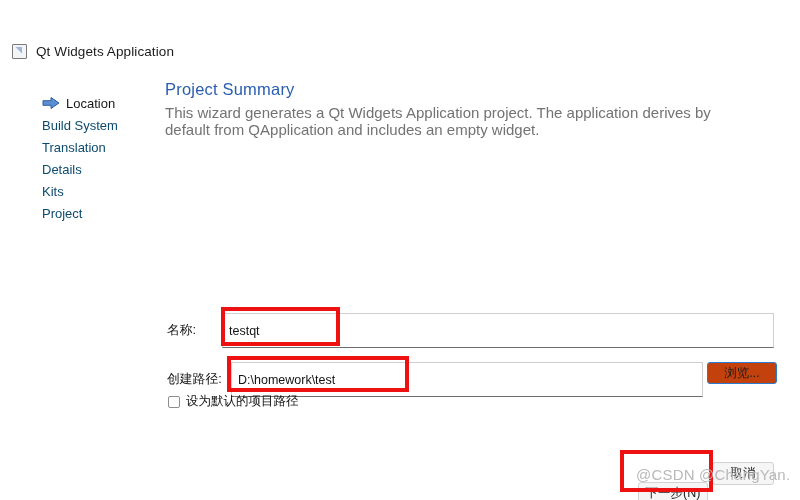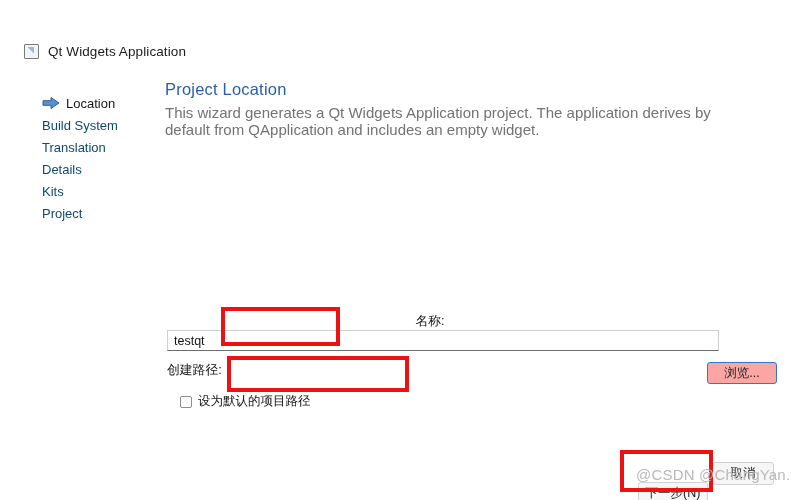--- a/index.html
+++ b/index.html
@@ -18,21 +18,21 @@
 
   
   .titlebar {
     position: absolute;
     left: 0;
     top: 38px;
     width: 800px;
     height: 26px;
     display: flex;
     align-items: center;
-    padding-left: 24px;
+    padding-left: 12px;
     box-sizing: border-box;
   }
   .win-icon {
     width: 13px;
     height: 13px;
     border: 1px solid #7a7a7a;
     background: #f2f4f8;
     position: relative;
     margin-right: 9px;
     flex: 0 0 auto;
@@ -105,69 +105,68 @@
     font-size: 15px;
     line-height: 17px;
     color: #737373;
   }
 
   
   .form-row {
     position: absolute;
     display: flex;
     align-items: center;
-    flex-direction: column;
   }
   .row-name  { left: 167px; top: 313px; }
   .row-path  { left: 167px; top: 362px; }
 
   .field-label {
     font-size: 12.8px;
     color: #131313;
     white-space: nowrap;
   }
   .field-label.lbl-name { width: 55px; }
   .field-label.lbl-path { width: 64px; }
 
   .text-input {
     box-sizing: border-box;
-    height: 21px;
+    height: 35px;
     background: #ffffff;
     border: 1px solid #cfcfcf;
     border-bottom: 1px solid #6d6d6d;
     font-family: "Liberation Sans", "DejaVu Sans", sans-serif;
     font-size: 12.5px;
     color: #131313;
     padding: 0 0 0 6px;
     line-height: 19px;
     outline: none;
   }
   .input-name { width: 552px; }
   .input-path { width: 472px; }
 
   .browse-button {
     position: absolute;
     left: 707px;
     top: 362px;
     width: 70px;
     height: 22px;
     box-sizing: border-box;
-    background: #fca5a5;
+    background: #c2410c;
     border: 1px solid #2b7bd1;
     border-radius: 3px;
     font-family: "Liberation Sans", "DejaVu Sans", sans-serif;
     font-size: 12.5px;
     color: #1b1b1b;
     cursor: default;
     padding: 0;
   }
 
   .checkbox-row {
     position: absolute;
-    left: 180px;
+    left: 168px;
     top: 393px;
     display: flex;
     align-items: center;
   }
   .cbox {
     width: 12px;
     height: 12px;
     box-sizing: border-box;
     border: 1px solid #8d8d8d;
     border-radius: 2px;
@@ -254,30 +253,31 @@
   <div class="side-item">
     <span class="side-label">Kits</span>
   </div>
 
   <div class="side-item">
     <span class="side-label">Project</span>
   </div>
 
 </div>
 
-<div class="pane-title">Project Location</div>
+<div class="pane-title">Project Summary</div>
 <div class="pane-desc">This wizard generates a Qt Widgets Application project. The application derives by default from QApplication and includes an empty widget.</div>
 
 <div class="form-row row-name">
   <span class="field-label lbl-name">名称:</span>
   <input class="text-input input-name" type="text" value="testqt" style="">
 </div>
 
 <div class="form-row row-path">
   <span class="field-label lbl-path">创建路径:</span>
+  <input class="text-input input-path" type="text" value="D:\homework\test" style="">
 </div>
 
 <button class="browse-button">浏览...</button>
 
 <div class="checkbox-row">
   <span class="cbox"></span>
   <span class="cbox-label">设为默认的项目路径</span>
 </div>
 
 <button class="btn btn-next">下一步(N)</button>

